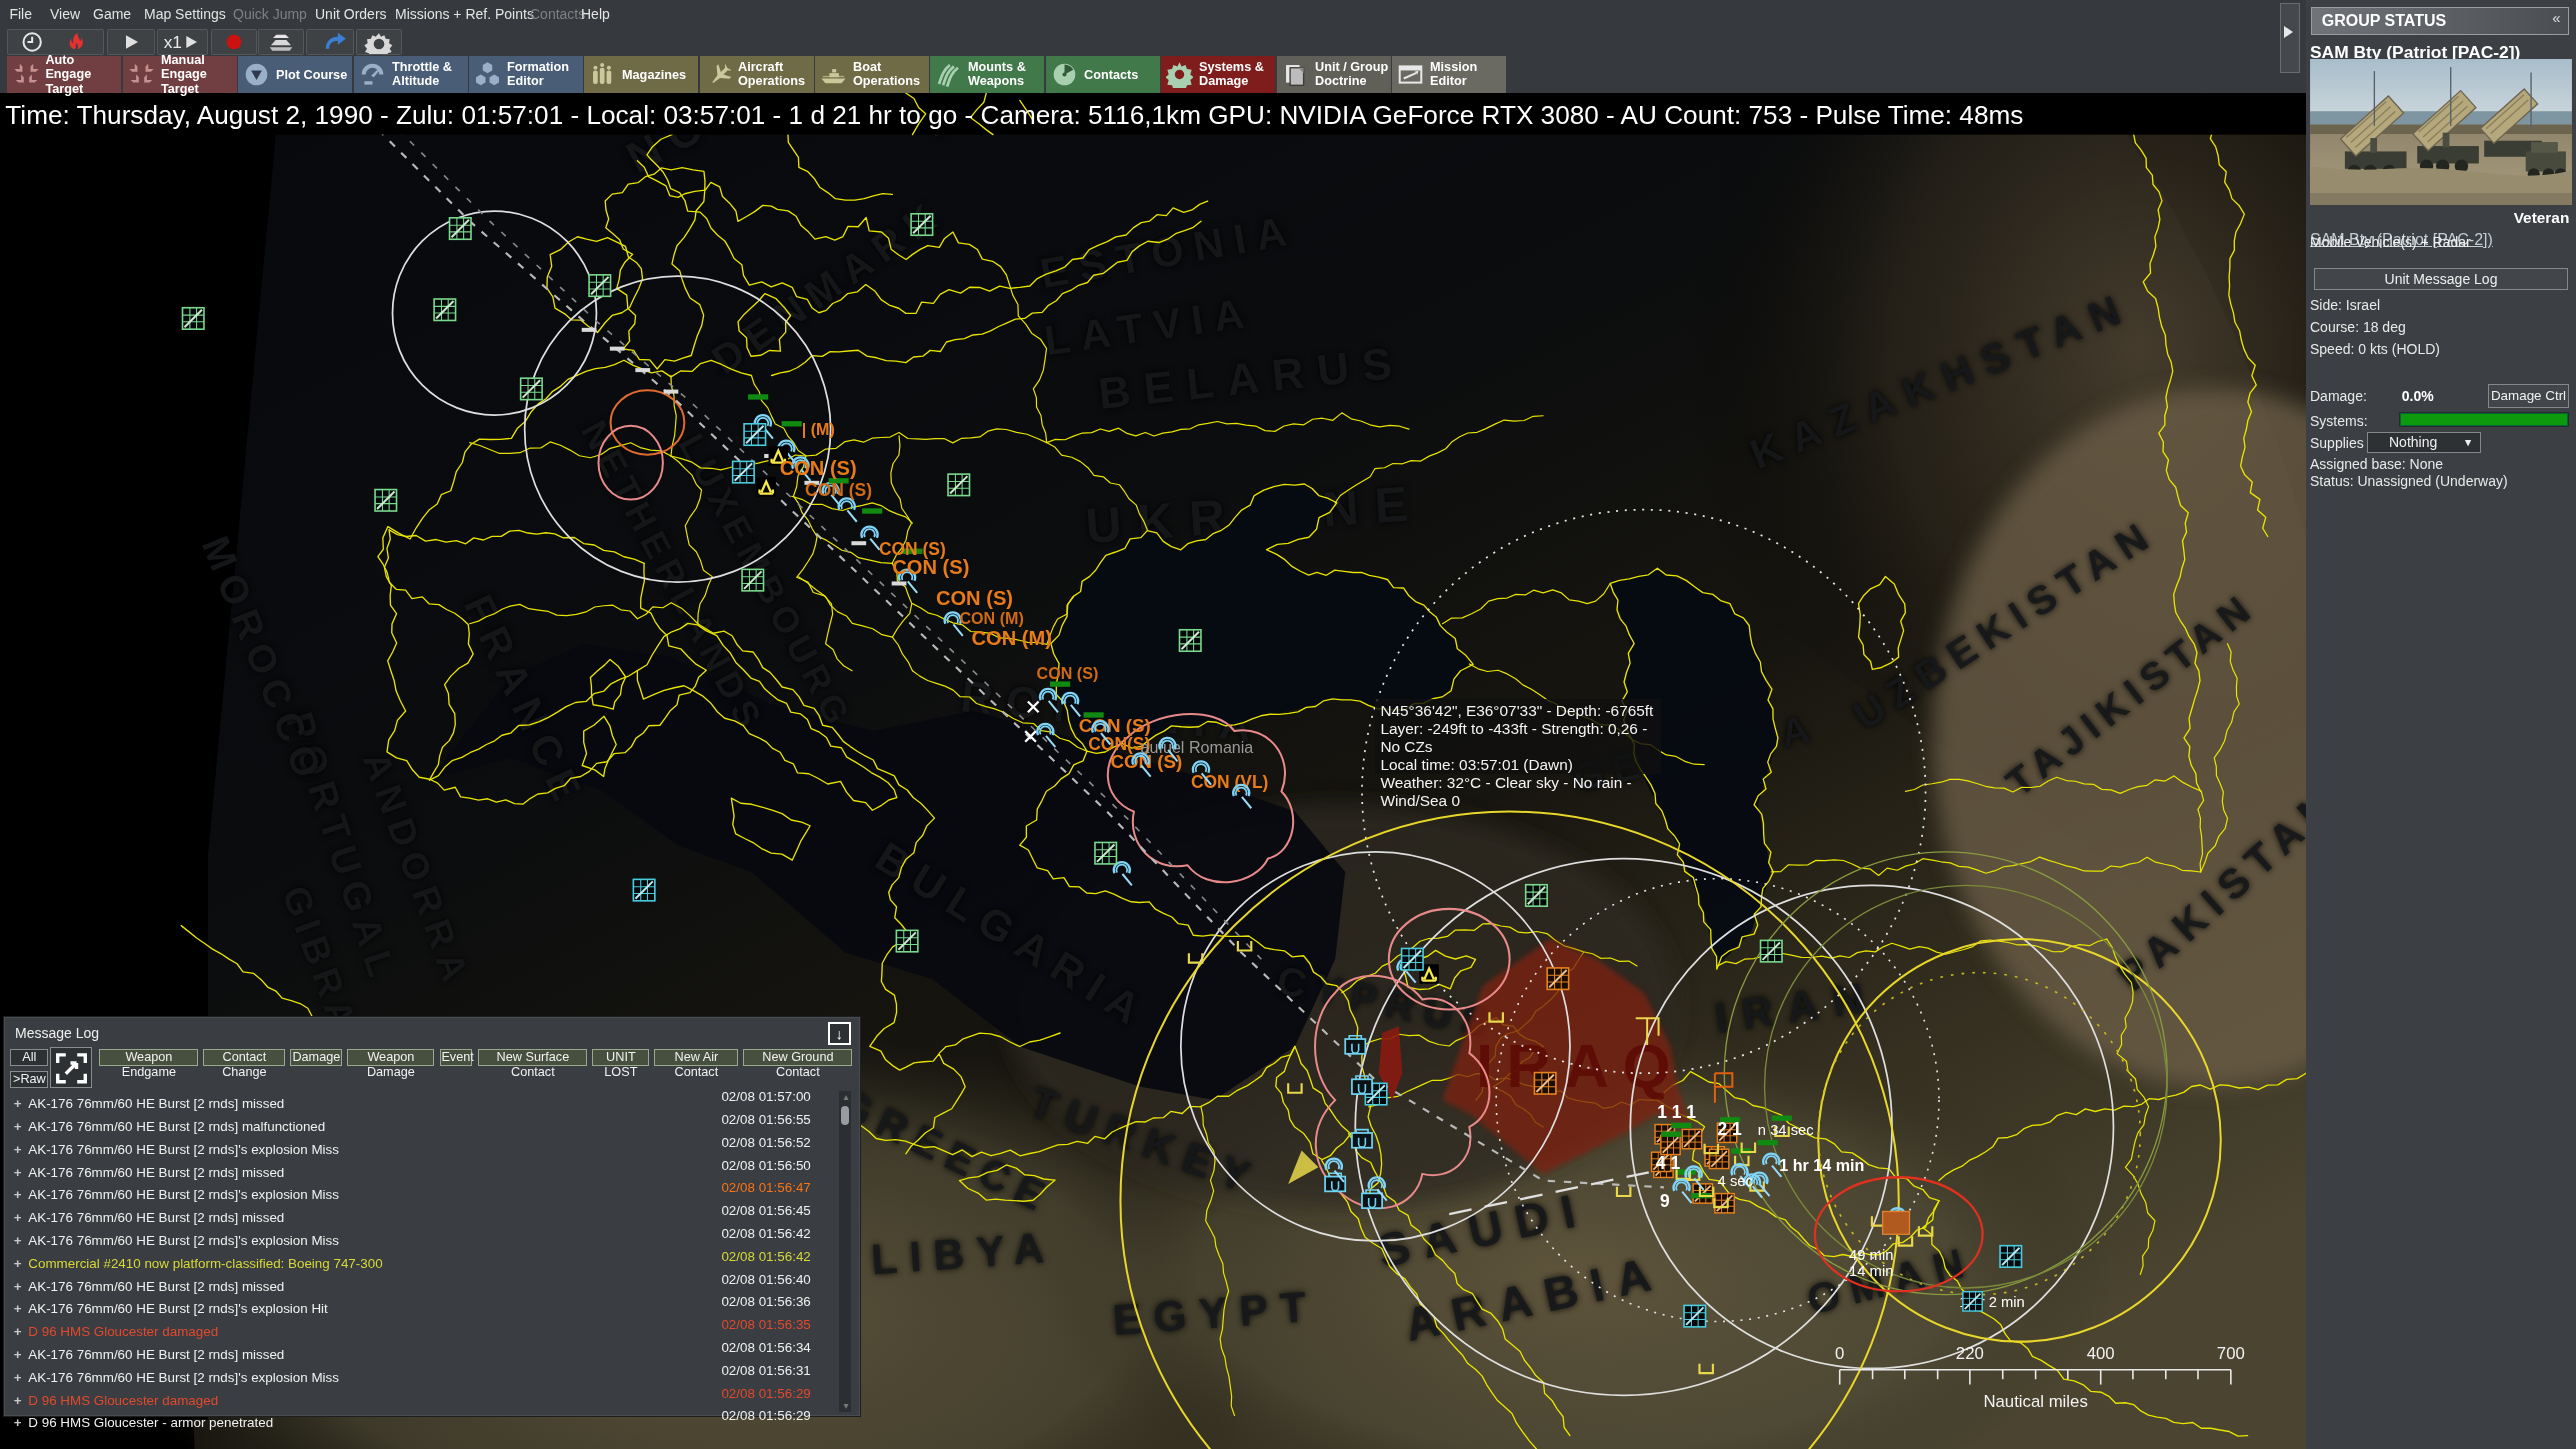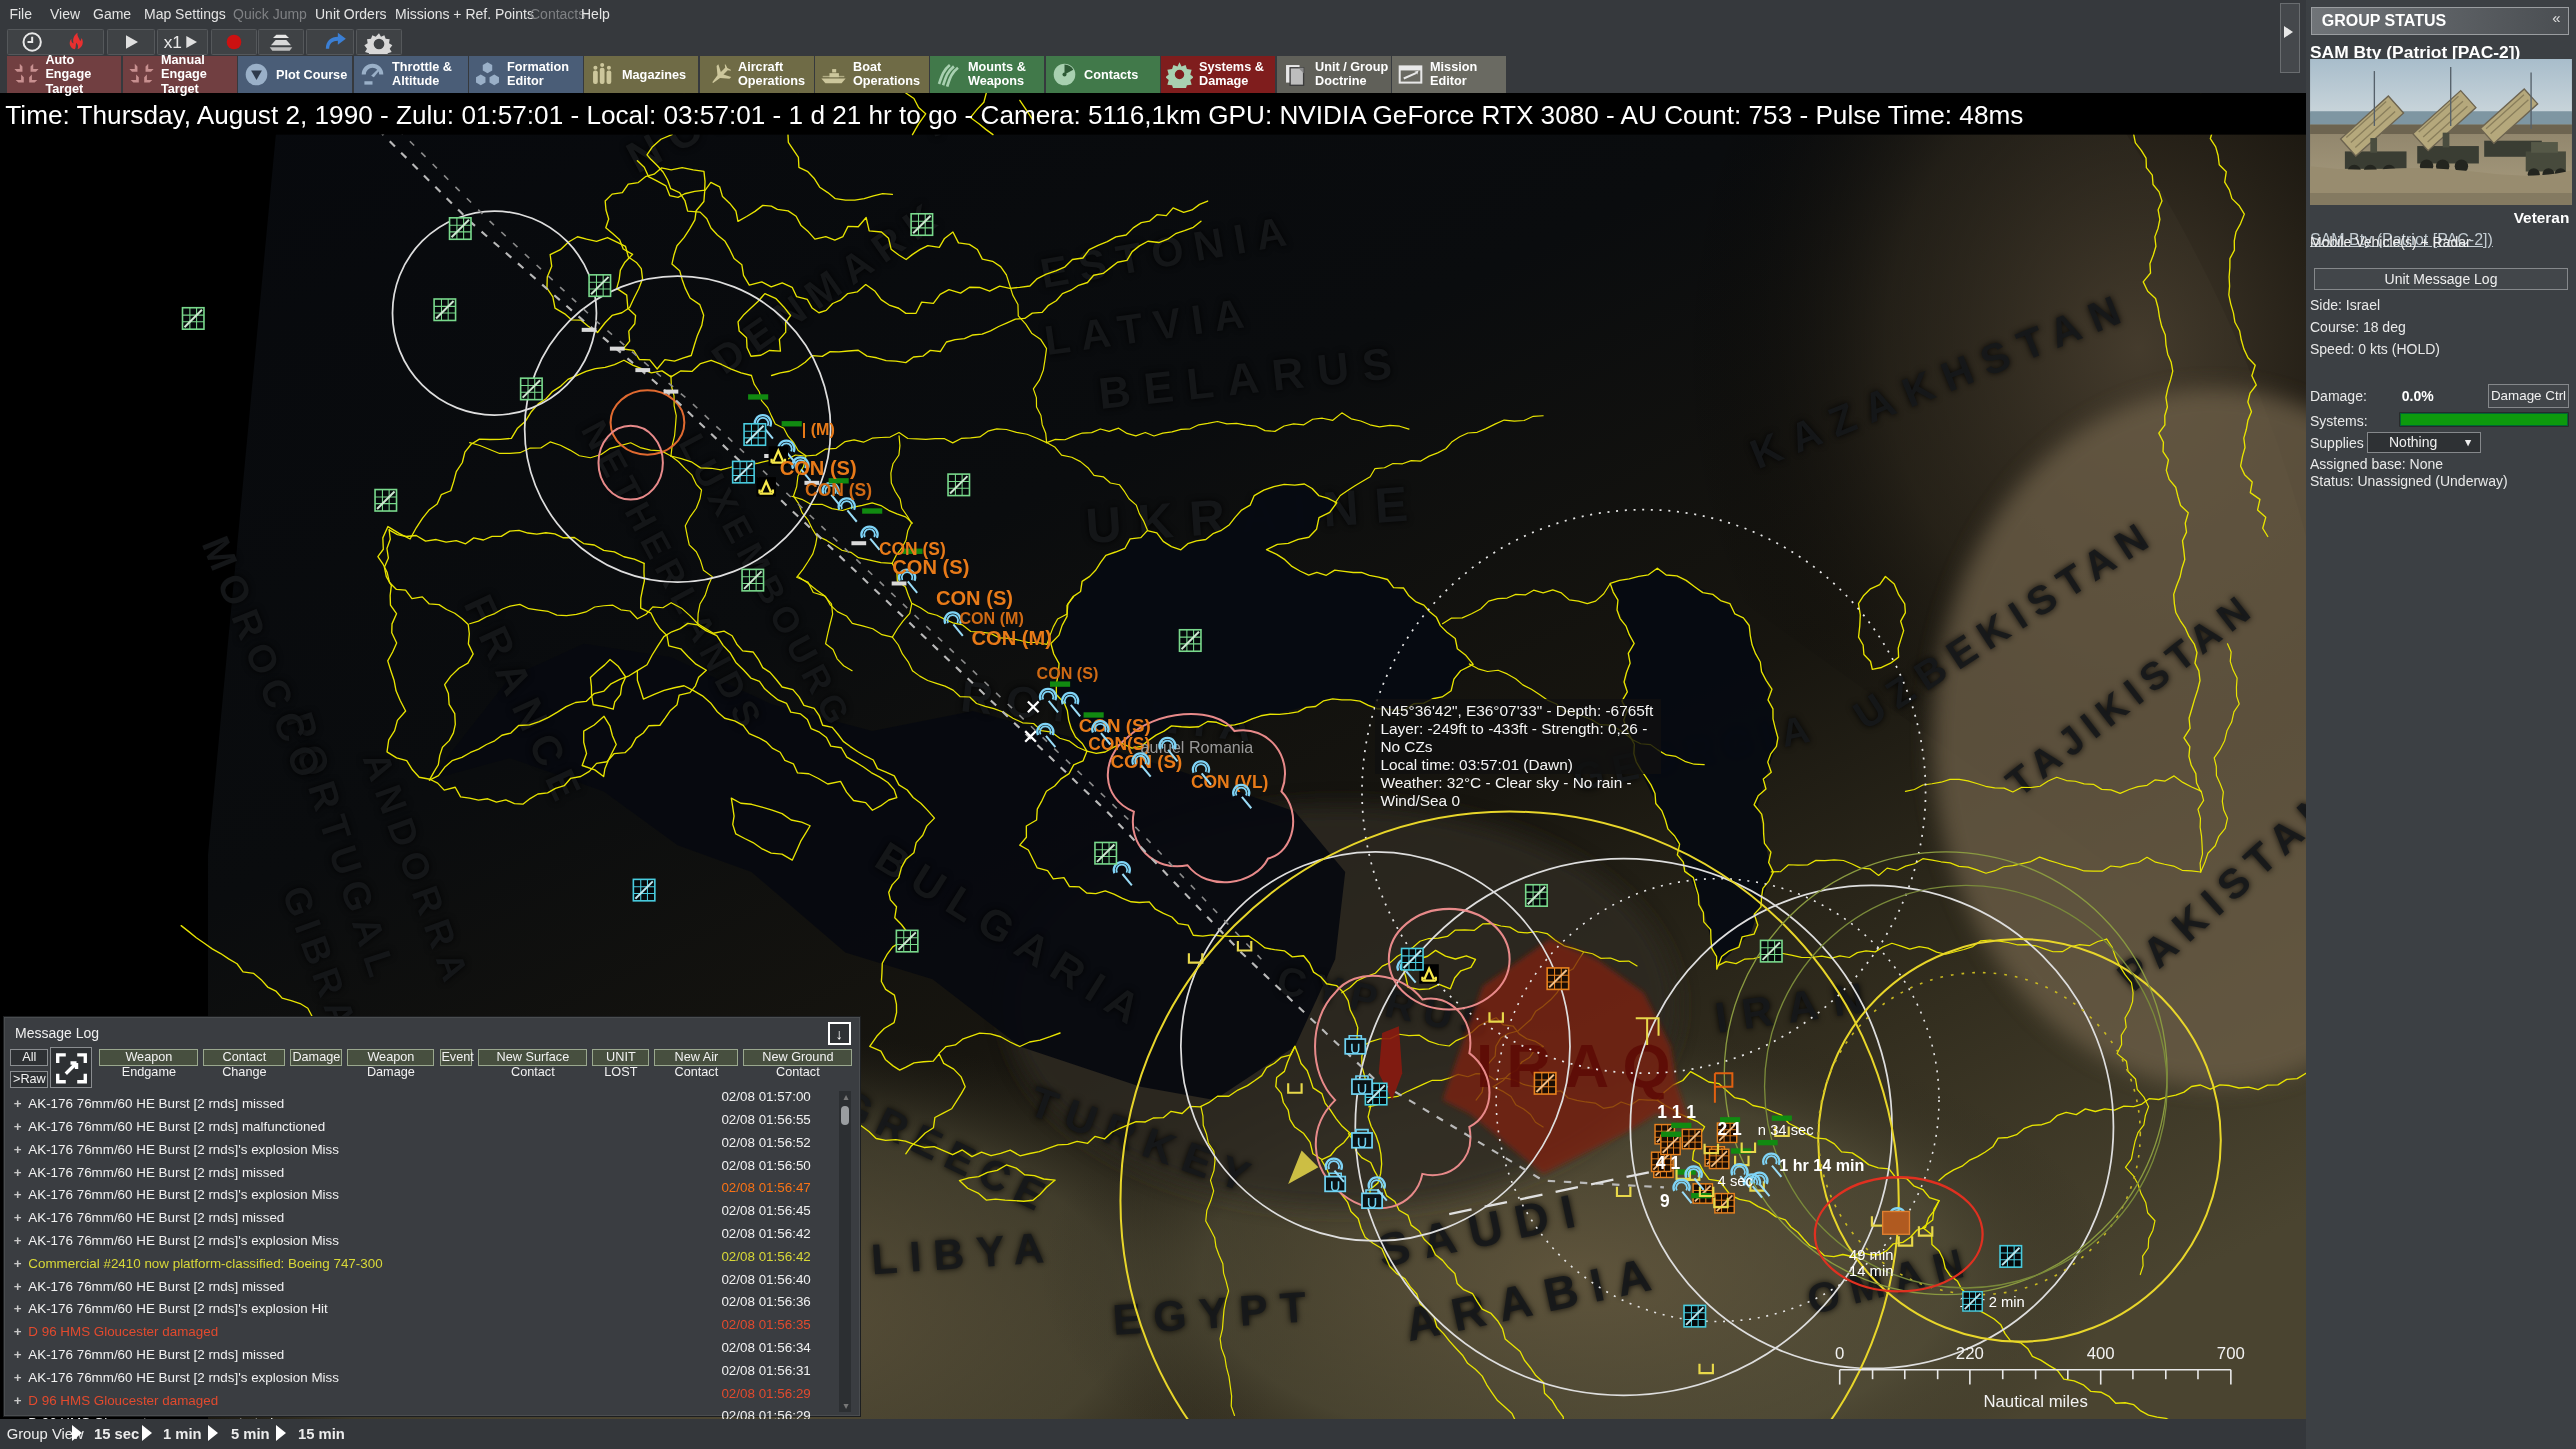--- a/index.html
+++ b/index.html
@@ -660,29 +660,18 @@
 <div class="mrow" style="top:330px;color:#f1f1f1"><span class="plus">+</span>AK-176 76mm/60 HE Burst [2 rnds] missed<span class="ts" style="color:#f1f1f1;top:-6.7px">02/08 01:56:34</span></div>
 <div class="mrow" style="top:353px;color:#f1f1f1"><span class="plus">+</span>AK-176 76mm/60 HE Burst [2 rnds]'s explosion Miss<span class="ts" style="color:#f1f1f1;top:-6.7px">02/08 01:56:31</span></div>
 <div class="mrow" style="top:376px;color:#e24a2e"><span class="plus">+</span>D 96 HMS Gloucester damaged<span class="ts" style="color:#e24a2e;top:-6.7px">02/08 01:56:29</span></div>
 <div class="mrow" style="top:398px;color:#f1f1f1"><span class="plus">+</span>D 96 HMS Gloucester - armor penetrated<span class="ts" style="color:#f1f1f1;top:-6.7px">02/08 01:56:29</span></div>
 <div style="position:absolute;right:9.4px;top:74px;width:12px;height:321px;background:#2c2f32">
         <div style="position:absolute;left:2.7px;top:1.3px;color:#777;font-size:8.7px">▲</div>
         <div style="position:absolute;left:2px;top:14.8px;width:8px;height:19px;background:#9a9da0;border-radius:4px"></div>
         <div style="position:absolute;left:2.7px;bottom:1.3px;color:#777;font-size:8.7px">▼</div>
       </div>
 </div>
-<div class="bbar">
-<span style="position:absolute;left:6.7px;top:6.7px;font-size:14.8px">Group View</span>
-<div style="position:absolute;left:72px;top:6px;width:0;height:0;border-left:10.7px solid #fff;border-top:8px solid transparent;border-bottom:8px solid transparent"></div>
-<div style="position:absolute;left:142px;top:6px;width:0;height:0;border-left:10.7px solid #fff;border-top:8px solid transparent;border-bottom:8px solid transparent"></div>
-<div style="position:absolute;left:208px;top:6px;width:0;height:0;border-left:10.7px solid #fff;border-top:8px solid transparent;border-bottom:8px solid transparent"></div>
-<div style="position:absolute;left:276px;top:6px;width:0;height:0;border-left:10.7px solid #fff;border-top:8px solid transparent;border-bottom:8px solid transparent"></div>
-<span style="position:absolute;left:94px;top:6.7px;font-size:14.8px;font-weight:bold">15 sec</span>
-<span style="position:absolute;left:163px;top:6.7px;font-size:14.8px;font-weight:bold">1 min</span>
-<span style="position:absolute;left:231px;top:6.7px;font-size:14.8px;font-weight:bold">5 min</span>
-<span style="position:absolute;left:298px;top:6.7px;font-size:14.8px;font-weight:bold">15 min</span>
-</div>
 <div style="position:absolute;left:1375px;top:699px;width:286px;height:75px;background:rgba(16,16,16,0.82);color:#f4f4f4;font-size:15.4px;line-height:18px;padding:2.7px 5.4px">
 N45°36'42", E36°07'33" - Depth: -6765ft<br>
 Layer: -249ft to -433ft - Strength: 0,26 - No CZs<br>
 Local time: 03:57:01 (Dawn)<br>
 Weather: 32°C - Clear sky - No rain - Wind/Sea 0</div>
 </div>
 
 </body></html>

